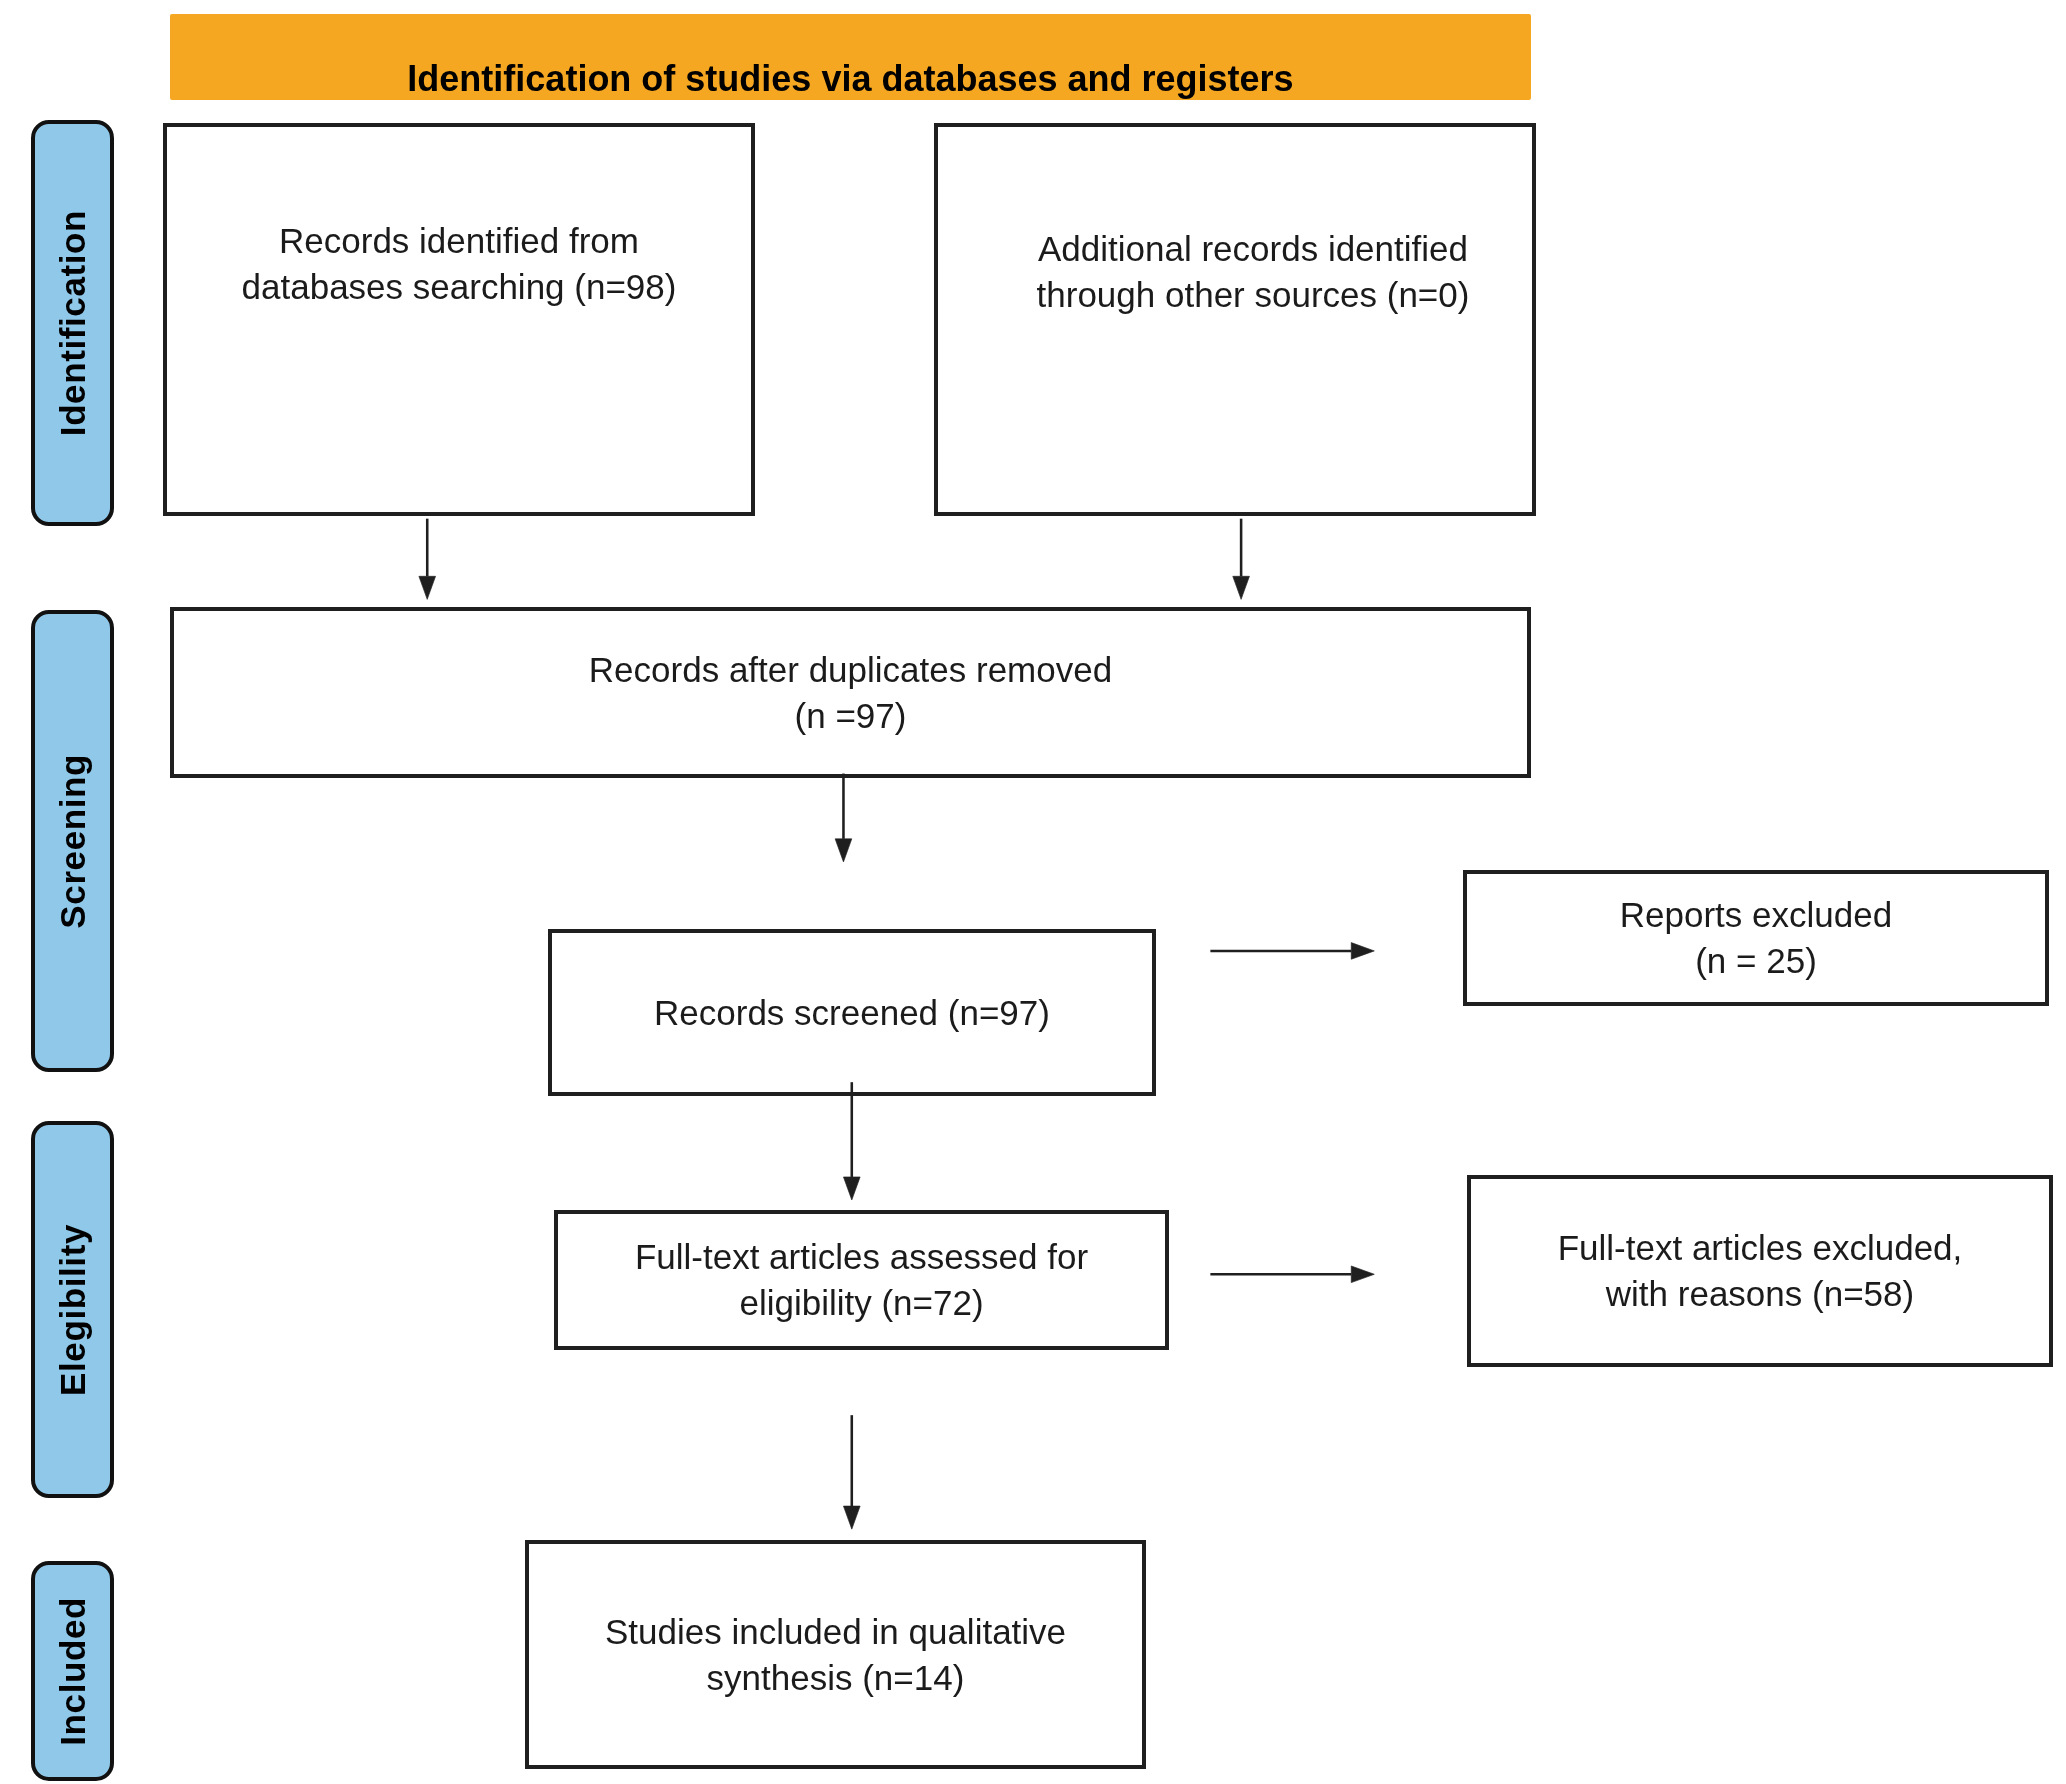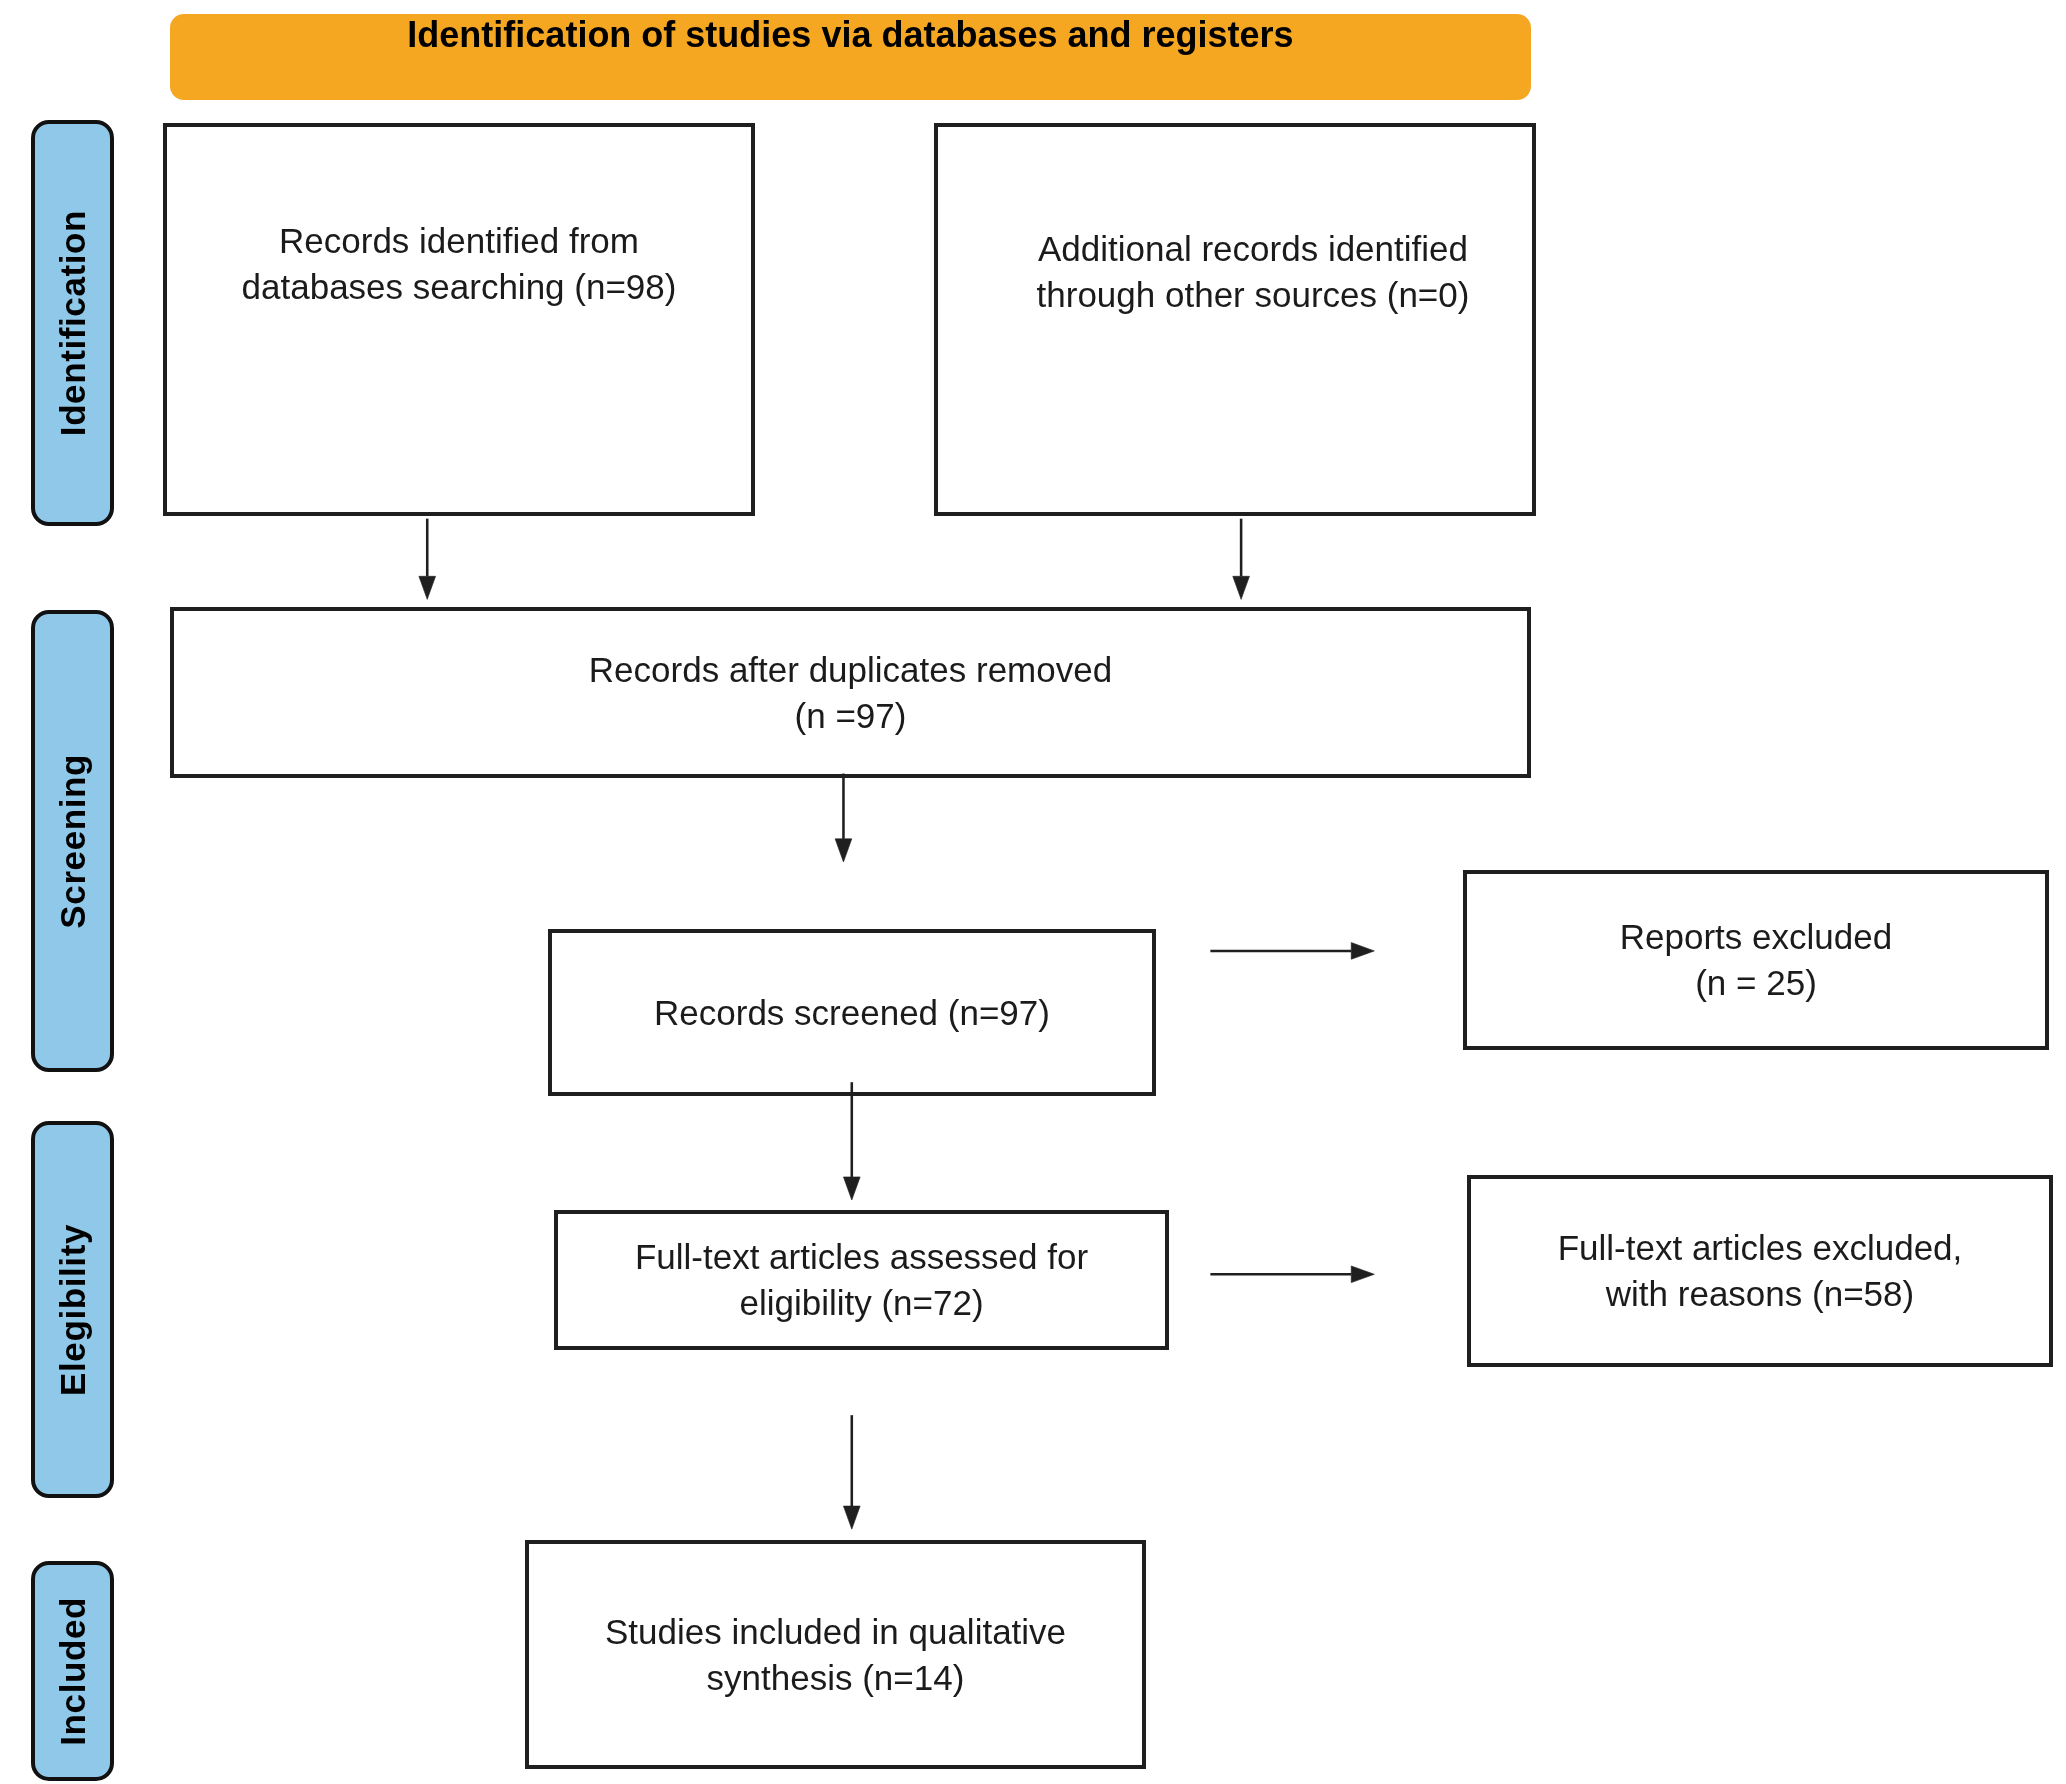--- a/index.html
+++ b/index.html
@@ -21,22 +21,22 @@
     height: 1784px;
     background: var(--page-bg);
     overflow: hidden;
   }
 
   .banner {
     position: absolute;
     left: 170px; top: 14px;
     width: 1361px; height: 86px;
     background: var(--banner-bg);
-    border-radius: 14px;
-    display: flex; align-items: flex-start; justify-content: center;
+    border-radius: 2px;
+    display: flex; align-items: flex-end; justify-content: center;
     font-size: 36px; font-weight: bold;
     color: #000;
   }
 
   .stage {
     position: absolute;
     left: 31px;
     width: 83px;
     background: var(--stage-bg);
     border: 4.5px solid var(--stage-border);
@@ -65,21 +65,21 @@
     text-align: center;
     font-size: 35px;
     line-height: 46px;
     white-space: pre-line;
     color: var(--text-color);
   }
   .box-a { left: 163px;  top: 123px;  width: 592px;  height: 393px; padding-bottom: 112px; }
   .box-b { left: 934px; top: 123px;  width: 602px;  height: 393px; padding-bottom: 96px; padding-left: 36px; }
   .box-c { left: 170px;  top: 607px;  width: 1361px; height: 171px; }
   .box-d { left: 548px;  top: 893px; width: 608px;  height: 167px; margin-top: 36px; }
-  .box-e { left: 1463px; top: 870px; width: 586px;  height: 180px; }
+  .box-e { left: 1463px; top: 870px; width: 586px;  height: 136px; }
   .box-f { left: 554px;  top: 1210px; width: 615px;  height: 140px; }
   .box-g { left: 1467px; top: 1175px; width: 586px;  height: 192px; }
   .box-h { left: 525px;  top: 1540px; width: 621px;  height: 229px; }
 
   .arrows {
     position: absolute;
     left: 0; top: 0;
     width: 2066px; height: 1784px;
     pointer-events: none;
   }

